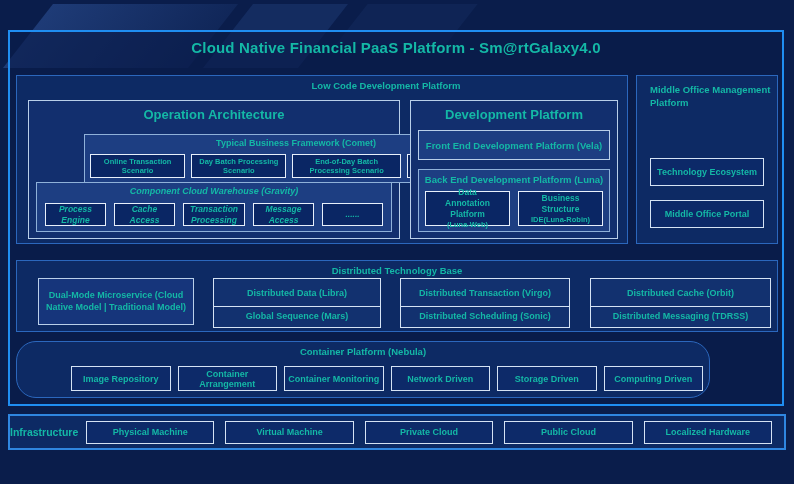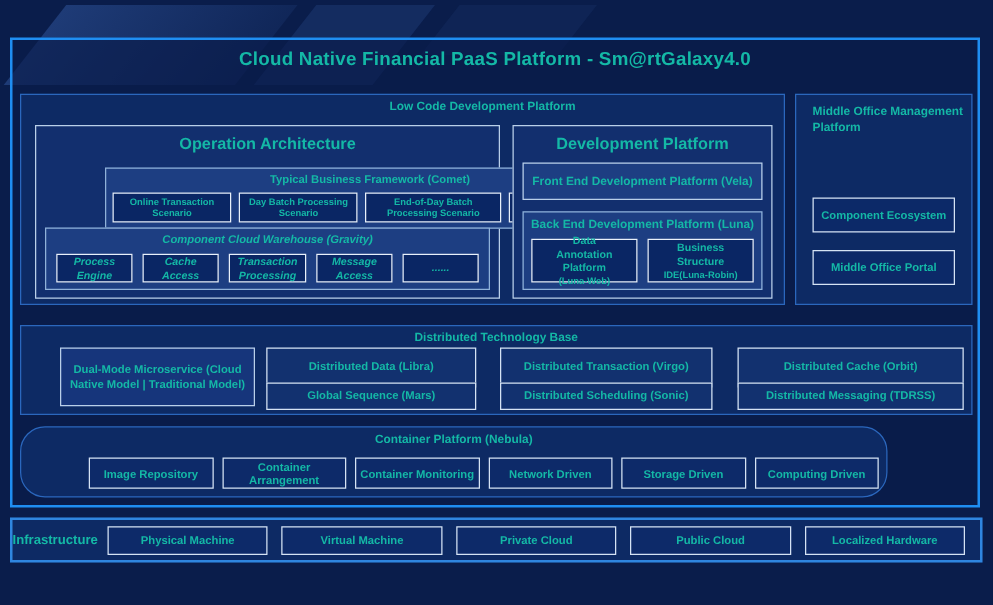--- a/index.html
+++ b/index.html
@@ -79,21 +79,21 @@
   }
   .mo-1 { top:41px; } .mo-2 { top:82px; } .mo-3 { top:124px; }
 
   
   .distributed { left:6px; top:228px; width:762px; height:72px; }
   .d-box {
     position:absolute; background:#12316f; border:1px solid #d5e3f4;
     display:flex; align-items:center; justify-content:center;
     font-size:9px; text-align:center; line-height:1.3;
   }
-  .dual { left:31px; top:17px; width:156px; height:47px; background:#16357b; border-color:#b9cfe9; padding:0 5px; }
+  .dual { left:21px; top:17px; width:156px; height:47px; background:#16357b; border-color:#b9cfe9; padding:0 5px; }
   .d-c2 { left:196px; width:168px; } .d-c3 { left:383px; width:170px; } .d-c4 { left:573px; width:181px; }
   .d-r1 { top:17px; height:32px;text-align:center; } .d-r2 { top:45px; height:22px; }
 
   
   .container-sec { left:6px; top:309px; width:694px; height:57px;border-radius:20px; }
   .c-row { position:absolute; left:6px; right:6px; top:24px; bottom:6px; display:flex; gap:7px;padding-left:48px; }
   .c-item {
     flex:1; display:flex; align-items:center; justify-content:center;
     background:#0d2a69; border:1px solid #d5e3f4; font-size:9px; text-align:center;
   }
@@ -165,21 +165,21 @@
               <span class="t">Business Structure</span>
               <span class="s">IDE(Luna-Robin)</span>
             </div>
           </div>
         </div>
       </div>
     </div>
 
     <div class="section middle-office">
       <div class="mo-label">Middle Office Management Platform</div>
-      <div class="mo-item mo-2">Component Ecosystem</div>
+      <div class="mo-item mo-2">Technology Ecosystem</div>
       <div class="mo-item mo-3">Middle Office Portal</div>
     </div>
 
     <div class="section distributed">
       <div class="sec-label">Distributed Technology Base</div>
       <div class="d-box dual">Dual-Mode Microservice (Cloud Native Model | Traditional Model)</div>
       <div class="d-box d-c2 d-r1">Distributed Data (Libra)</div>
       <div class="d-box d-c2 d-r2">Global Sequence (Mars)</div>
       <div class="d-box d-c3 d-r1">Distributed Transaction (Virgo)</div>
       <div class="d-box d-c3 d-r2">Distributed Scheduling (Sonic)</div>

